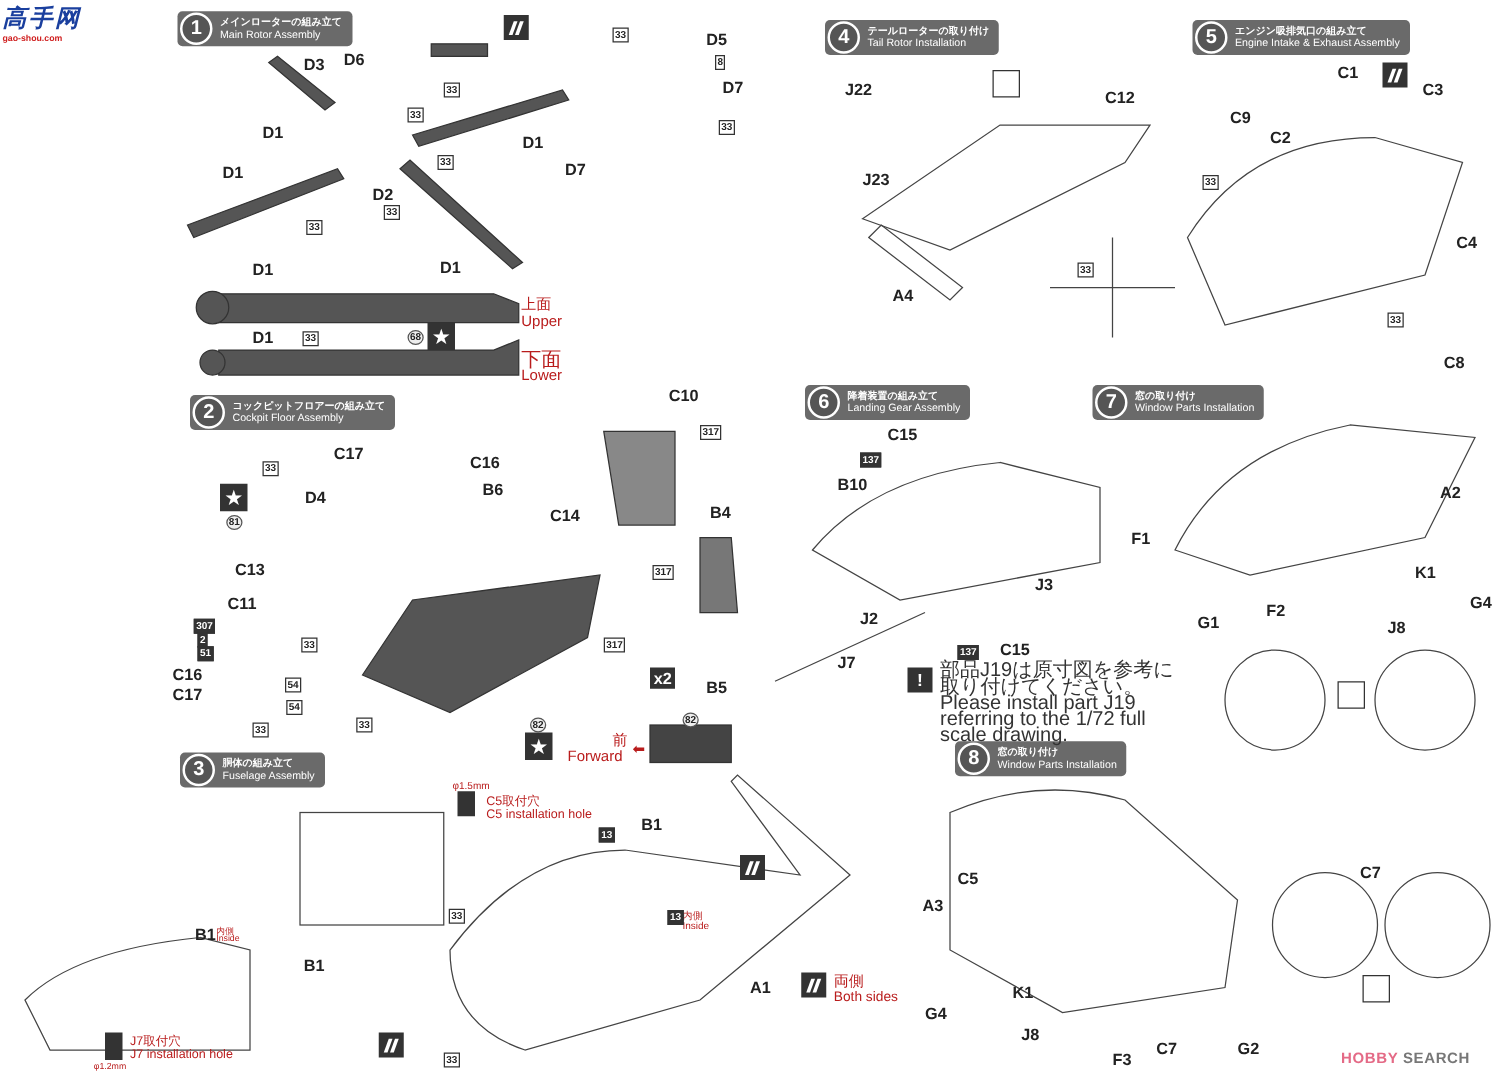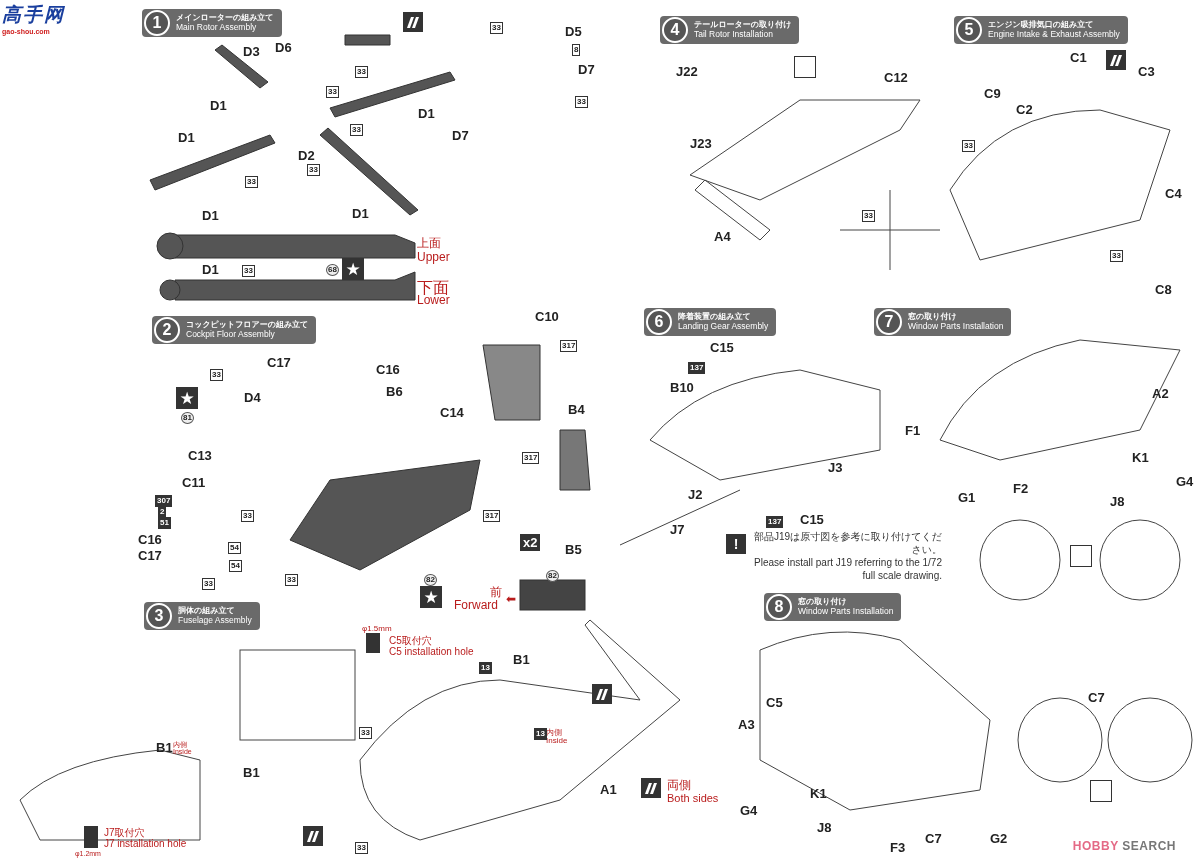--- a/index.html
+++ b/index.html
@@ -16,21 +16,21 @@
   .paint.round{border-radius:50%;border:1px solid #555;background:#eee;}
   .starbox{position:absolute;width:22px;height:22px;background:#333;color:#fff;font-size:17px;display:flex;align-items:center;justify-content:center;}
   .glue{position:absolute;width:20px;height:20px;background:#333;display:flex;align-items:center;justify-content:center;}
   .glue i{display:block;width:3px;height:11px;background:#fff;transform:skewX(-20deg);margin:0 1px;}
   svg.art{position:absolute;left:0;top:0;}
   .logo{position:absolute;left:2px;top:2px;}
   .logo .t{font-size:19px;font-weight:bold;color:#1a3f9e;letter-spacing:2px;font-style:italic;}
   .logo .u{font-size:7px;color:#d02020;font-weight:bold;}
   .hobby{position:absolute;right:24px;bottom:8px;font-size:12px;font-weight:bold;color:#777;letter-spacing:0.5px;}
   .hobby .h{color:#e46a86;}
-  .note{position:absolute;font-size:10px;line-height:13px;color:#333;text-align:right;}
+  .note{position:absolute;font-size:16px;line-height:13px;color:#333;}
   .x2{position:absolute;background:#333;color:#fff;font-weight:bold;font-size:13px;padding:1px 3px;}
   .dirbox{position:absolute;width:20px;height:20px;border:1px solid #333;background:#fff;}
 </style>
 </head>
 <body>
 
 <svg class="art" width="1200" height="861">
   <g fill="#555" stroke="#333" stroke-width="1">
 
     <path d="M215 50 L260 88 L268 82 L222 45Z"></path>

